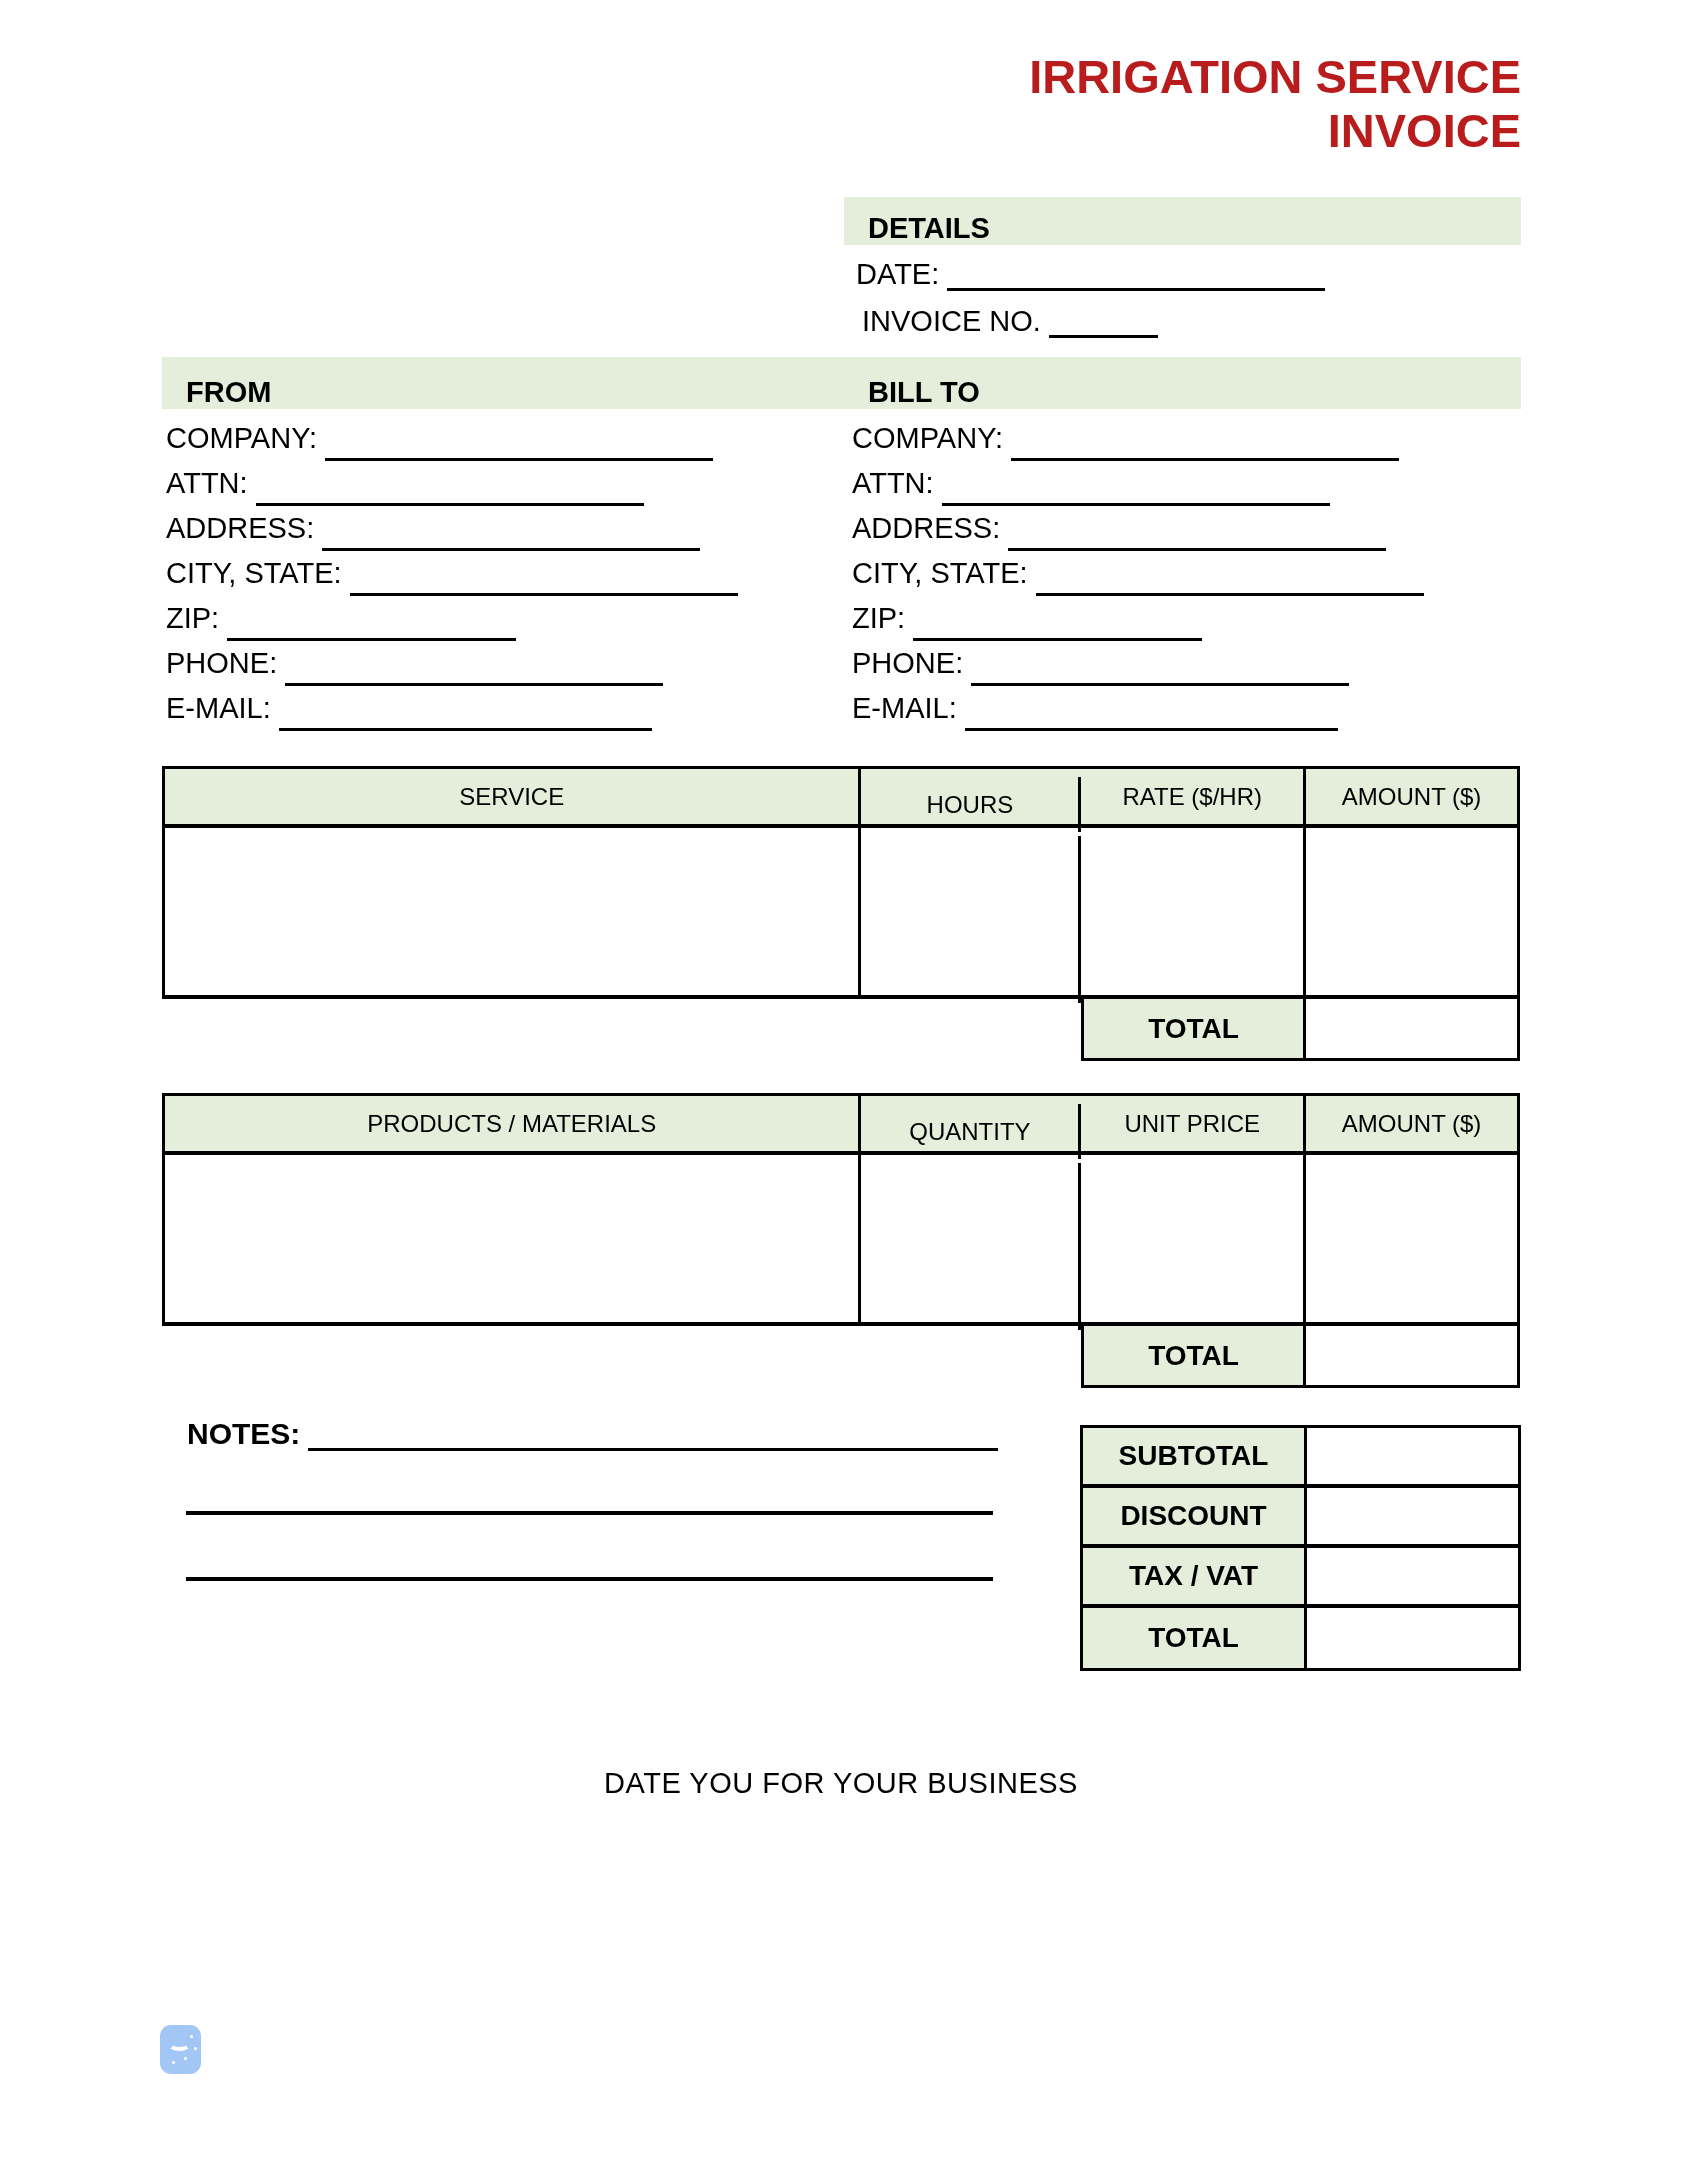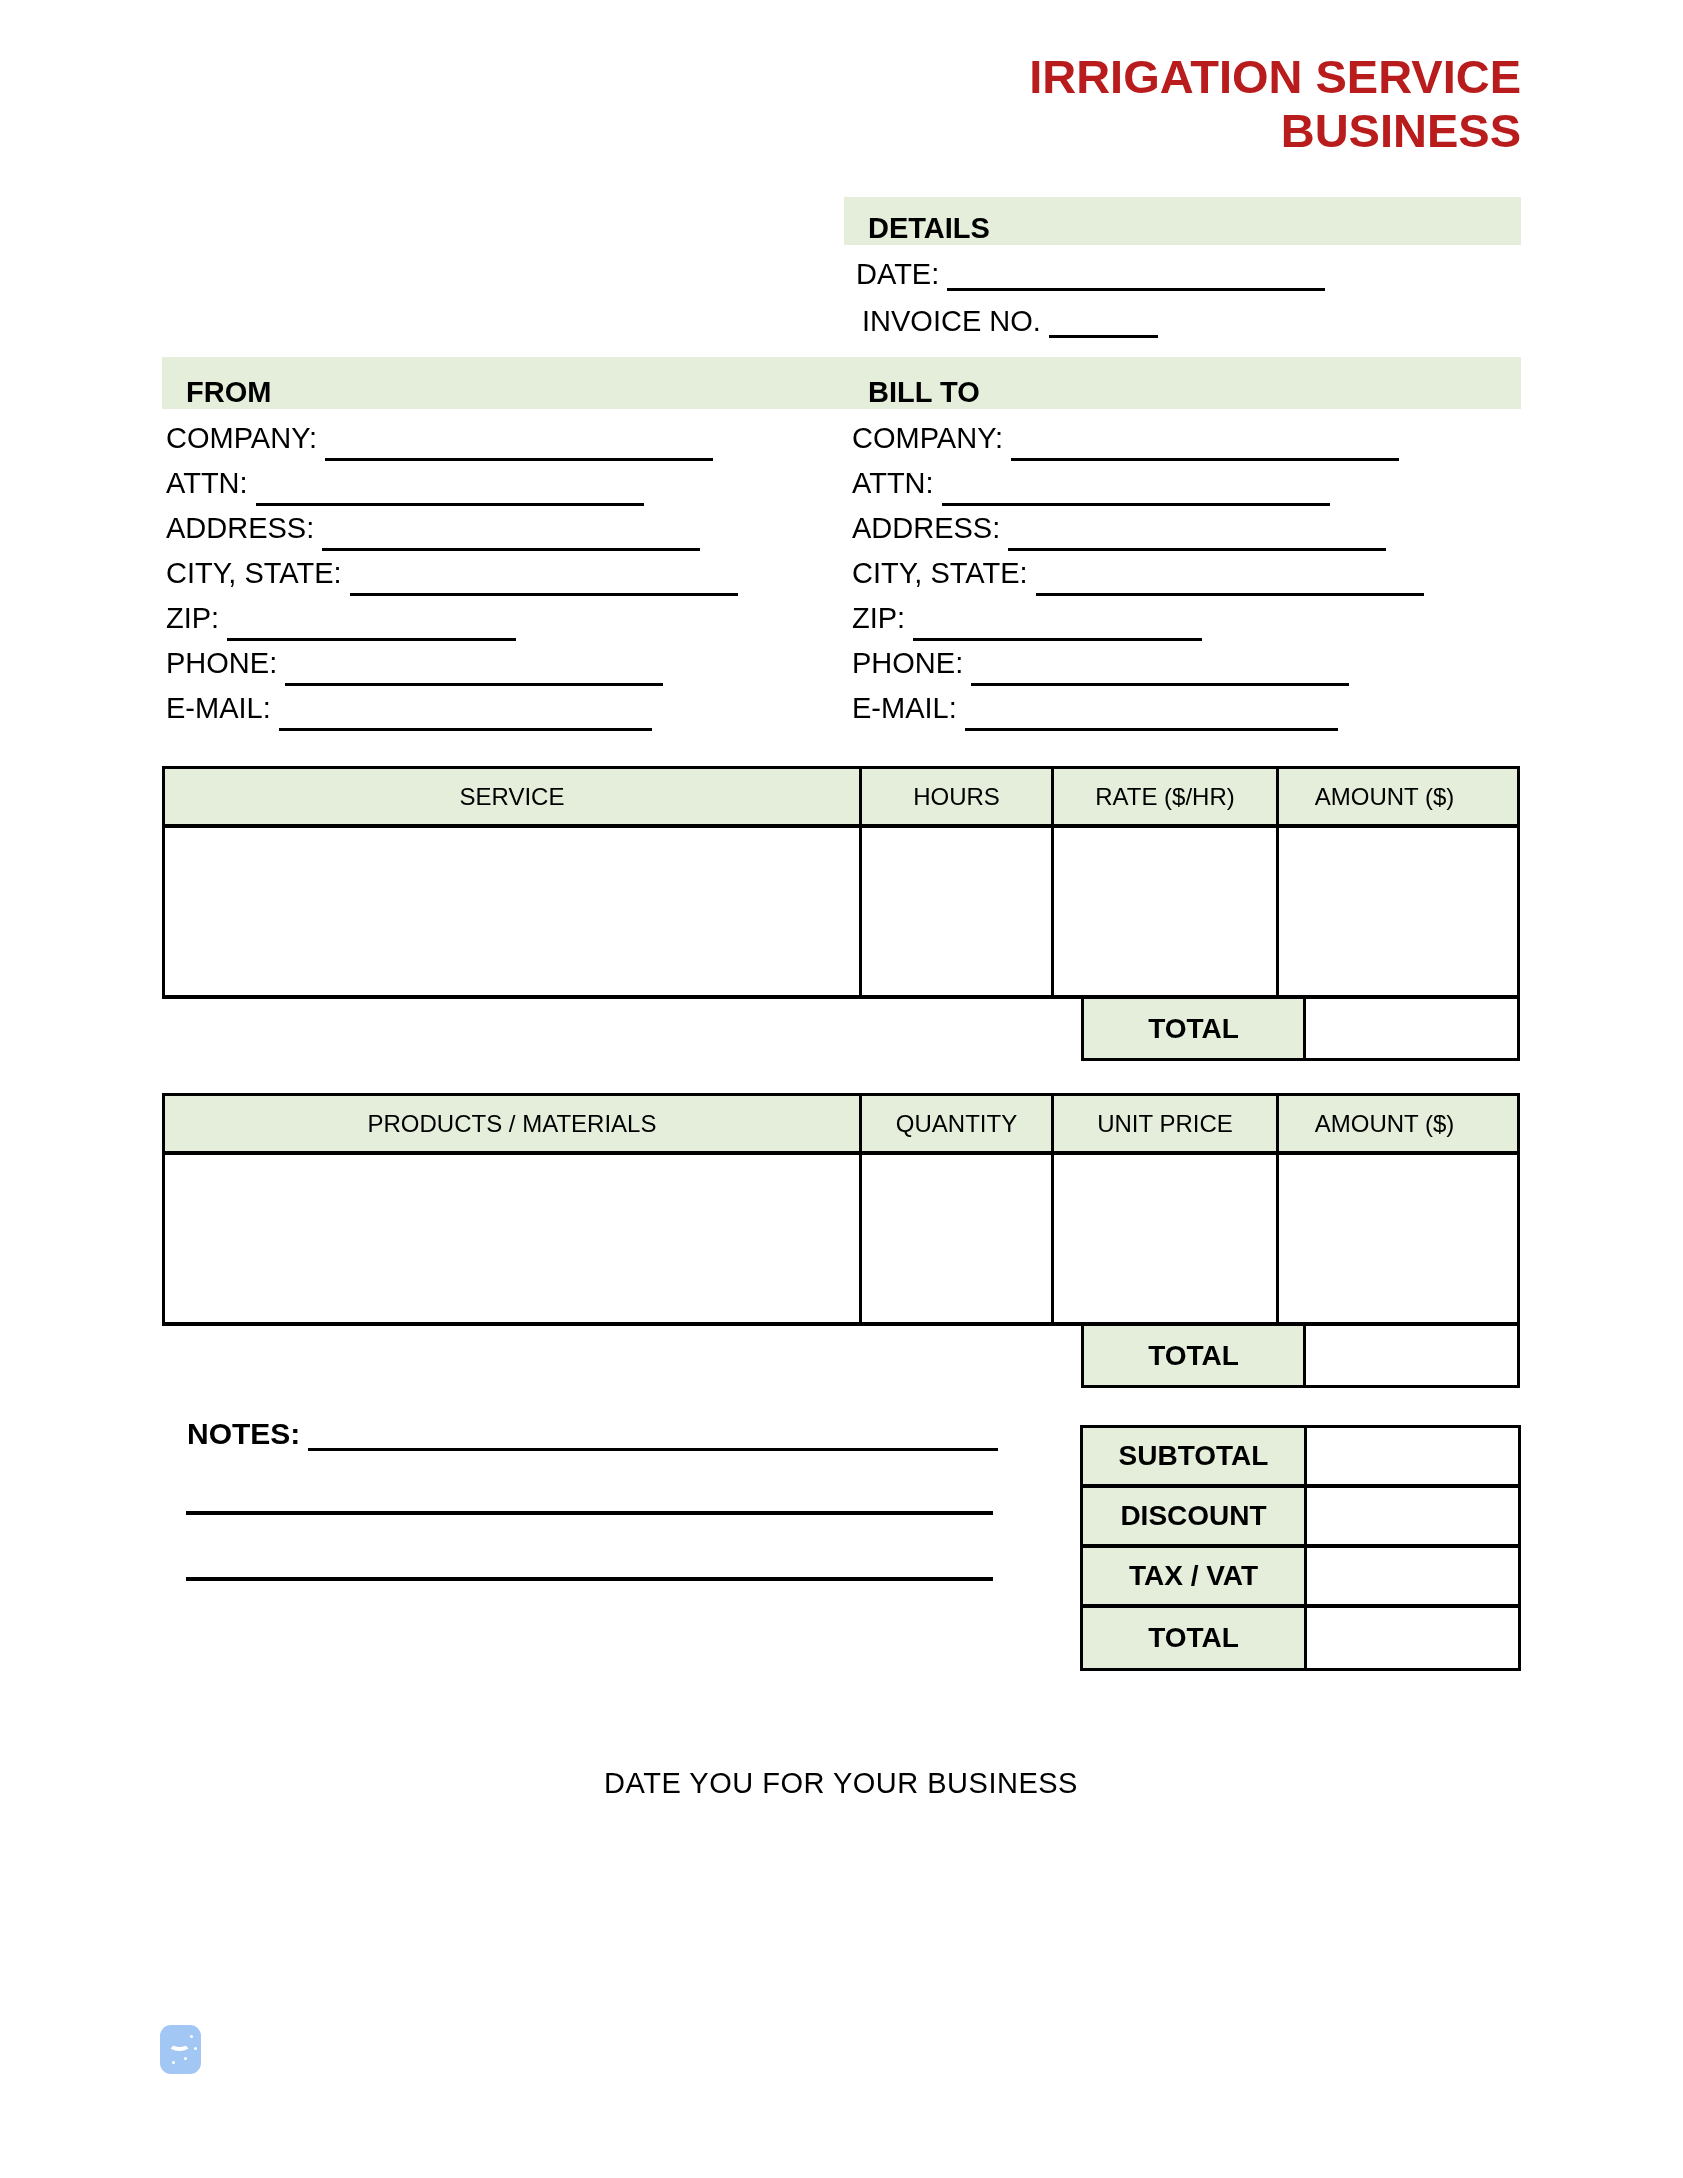--- a/index.html
+++ b/index.html
@@ -47,21 +47,21 @@
   }
   .th {
     font-weight:normal; font-size:24px; display:flex; align-items:center; justify-content:center;
     border-right:3px solid #000; height:100%;
   }
   .tbody {
     display:flex; width:1358px; height:171px;
     border-left:3px solid #000; border-right:3px solid #000; border-bottom:4px solid #000;
   }
   .td { border-right:3px solid #000; height:100%; }
-  .c0 { width:697px; } .c1 { width:192px; } .c2 { width:225px; } .c3 { width:211px; }
+  .c0 { width:697px; } .c1 { width:220px;margin-top:8px; } .c2 { width:225px; } .c3 { width:211px; }
   .td.c3, .th.c3 { border-right:none; }
   .trow-total {
     display:flex; margin-left:919px; width:439px; height:62px;
     border:3px solid #000; border-top:none;
   }
   .total-label {
     width:222px; background:#e4eeda; font-weight:bold; font-size:28px;
     display:flex; align-items:center; justify-content:center; border-right:3px solid #000;
   }
   .total-value { width:211px; background:#fff; }
@@ -101,21 +101,21 @@
   .logo .dot { position:absolute; width:3px; height:3px; background:#fff; border-radius:50%; }
   .d1 { left:30px; top:10px; } .d2 { left:12px; top:36px; } .d3 { left:24px; top:32px; } .d4 { left:34px; top:22px; }
 </style>
 </head>
 <body>
 
 <div class="page">
 
   <div class="title-block">
     <div>IRRIGATION SERVICE</div>
-    <div>BUSINESS</div>
+    <div>INVOICE</div>
   </div>
 
   <div class="bar bar-details">
     <span>DETAILS</span>
   </div>
   <div class="inline-row row-date">
     <span>DATE:</span><span class="fline l-date"></span>
   </div>
   <div class="inline-row row-invno">
     <span>INVOICE NO.</span><span class="fline l-invno"></span>

